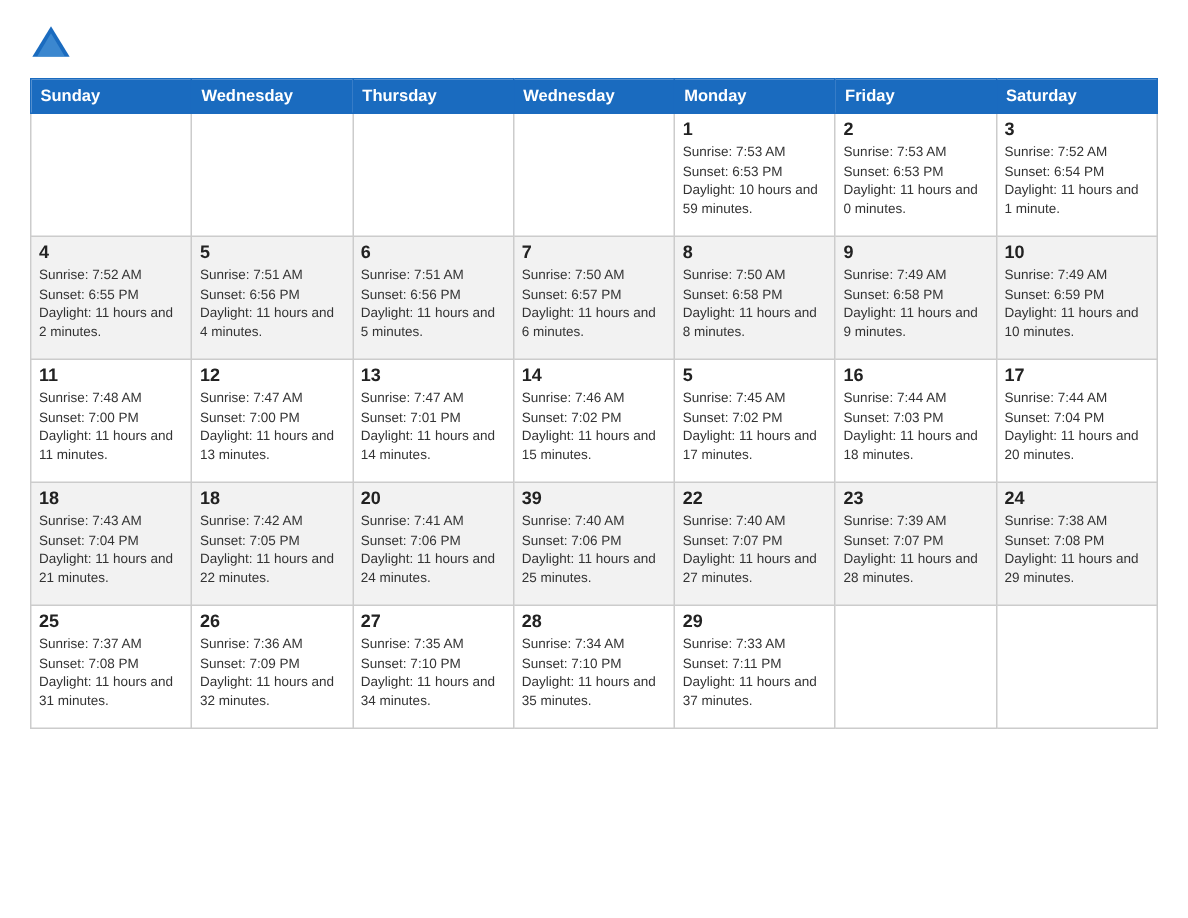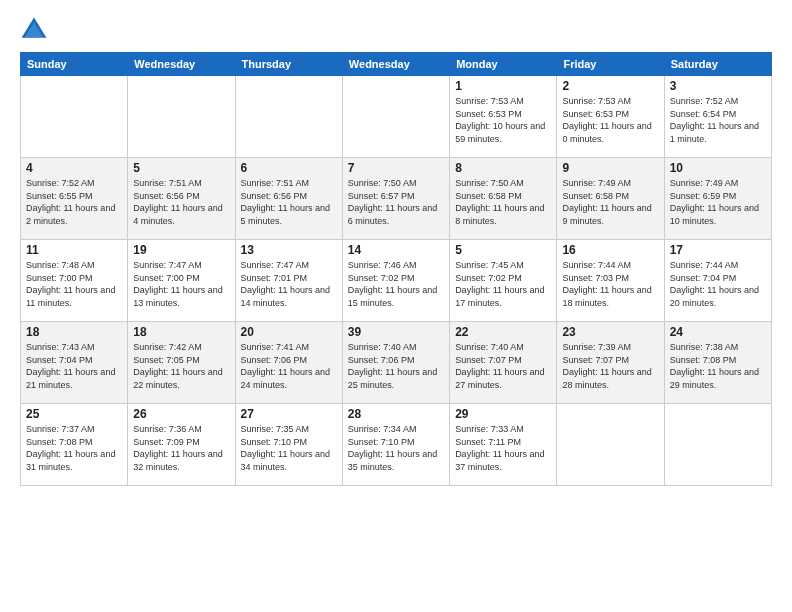--- a/index.html
+++ b/index.html
@@ -175,21 +175,21 @@
             <div class="day-num">10</div>
             <div class="day-info">Sunrise: 7:49 AM<br>Sunset: 6:59 PM<br>Daylight: 11 hours and 10 minutes.</div>
           </td>
         </tr>
         <tr class="row-white">
           <td>
             <div class="day-num">11</div>
             <div class="day-info">Sunrise: 7:48 AM<br>Sunset: 7:00 PM<br>Daylight: 11 hours and 11 minutes.</div>
           </td>
           <td>
-            <div class="day-num">19</div>
+            <div class="day-num">12</div>
             <div class="day-info">Sunrise: 7:47 AM<br>Sunset: 7:00 PM<br>Daylight: 11 hours and 13 minutes.</div>
           </td>
           <td>
             <div class="day-num">13</div>
             <div class="day-info">Sunrise: 7:47 AM<br>Sunset: 7:01 PM<br>Daylight: 11 hours and 14 minutes.</div>
           </td>
           <td>
             <div class="day-num">14</div>
             <div class="day-info">Sunrise: 7:46 AM<br>Sunset: 7:02 PM<br>Daylight: 11 hours and 15 minutes.</div>
           </td>

